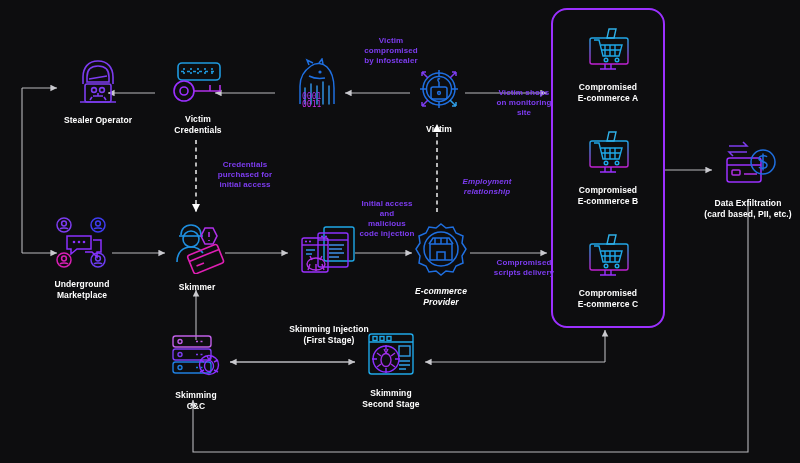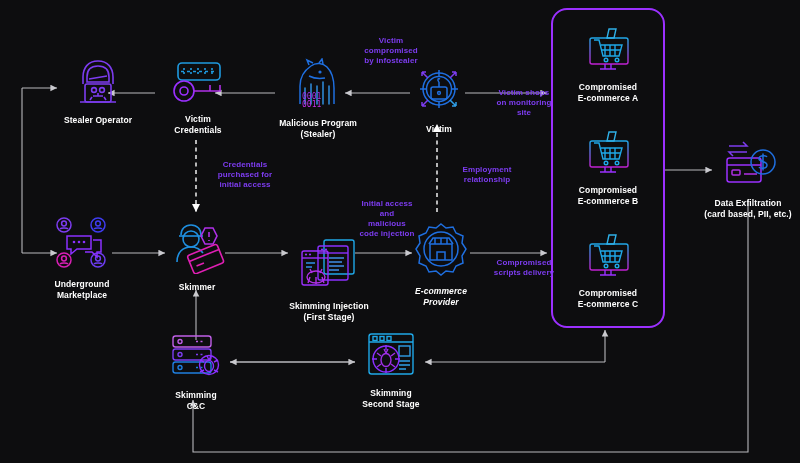--- a/index.html
+++ b/index.html
@@ -129,22 +129,20 @@
         <path d="M22,8 C16,12 11,19 11,28 L11,46" stroke="#1f6fe0"></path>
         <path d="M22,8 C27,4 34,5 38,9 C43,14 45,22 45,30 L45,46" stroke="#1f6fe0"></path>
         <path d="M20,7 L18,2 L24,5 M30,5 L33,1 L34,6" stroke="#1f6fe0"></path>
         <circle cx="31" cy="14" r="1.6" fill="#1f6fe0" stroke="none"></circle>
         <path d="M20,18 C24,20 30,21 36,20" stroke="#1f6fe0"></path>
         <path d="M16,46 L16,30 M22,46 L22,26 M28,46 L28,28 M34,46 L34,24 M40,46 L40,28" stroke="#2f8fe0" stroke-linecap="round"></path>
         <text x="13" y="41" font-family="DejaVu Sans Mono, monospace" font-size="8" fill="#a02fe8" stroke="none">0001</text>
         <text x="13" y="49" font-family="DejaVu Sans Mono, monospace" font-size="8" fill="#c02fe8" stroke="none">0011</text>
       </svg>
     </span>
-    <div class="caption">Malicious Program
-(Stealer)</div>
   </div>
 
   <div class="node" style="left:412px;top:62px;width:54px;">
     <span class="glyph">
       <svg width="54" height="54" viewBox="0 0 54 54" fill="none" stroke="#1f6fe0" stroke-width="1.5">
         <circle cx="27" cy="27" r="16"></circle>
         <circle cx="27" cy="27" r="12.5"></circle>
         <path d="M27,8 L27,14 M27,40 L27,46 M8,27 L14,27 M40,27 L46,27"></path>
         <rect x="19" y="25" width="16" height="12" rx="2"></rect>
         <circle cx="27" cy="31" r="1.4"></circle>
@@ -196,21 +194,21 @@
         <circle cx="23" cy="27" r="1.3" fill="#8b30ff" stroke="none"></circle>
         <circle cx="28" cy="27" r="1.3" fill="#8b30ff" stroke="none"></circle>
         <circle cx="33" cy="27" r="1.3" fill="#8b30ff" stroke="none"></circle>
         <path d="M42,25 L50,25 L50,37 L46,37 L46,42 L41,37 L34,37" stroke="#8b30ff"></path>
       </svg>
     </span>
     <div class="caption">Underground
 Marketplace</div>
   </div>
 
-  <div class="node" style="left:285px;top:237px;width:88px;">
+  <div class="node" style="left:285px;top:224px;width:88px;gap:36px;">
     <span class="glyph">
       <svg width="62" height="56" viewBox="0 0 62 56" fill="none" stroke-width="1.4">
         <rect x="26" y="3" width="30" height="34" rx="2" stroke="#1fa8e8"></rect>
         <rect x="20" y="9" width="30" height="34" rx="2" stroke="#8b30ff"></rect>
         <path d="M20,16 L50,16" stroke="#8b30ff"></path>
         <circle cx="24" cy="12.5" r="1.1" fill="#8b30ff" stroke="none"></circle>
         <circle cx="28" cy="12.5" r="1.1" fill="#8b30ff" stroke="none"></circle>
         <path d="M31,21 L46,21 M31,25 L44,25 M31,29 L46,29 M31,33 L41,33" stroke="#3f8fe8"></path>
         <rect x="4" y="14" width="26" height="34" rx="2" stroke="#9b30ff"></rect>
         <path d="M4,21 L30,21" stroke="#9b30ff"></path>
@@ -350,21 +348,21 @@
 by infostealer</div>
 
   <div class="edge-label" style="left:478px;top:88px;width:92px;">Victim shops
 on monitoring
 site</div>
 
   <div class="edge-label" style="left:202px;top:160px;width:86px;">Credentials
 purchased for
 initial access</div>
 
-  <div class="edge-label" style="left:446px;top:165px;width:82px;">Employment
+  <div class="edge-label" style="left:446px;top:177px;width:82px;font-style:italic;">Employment
 relationship</div>
 
   <div class="edge-label" style="left:348px;top:199px;width:78px;">Initial access
 and
 malicious
 code injection</div>
 
   <div class="edge-label" style="left:481px;top:258px;width:86px;">Compromised
 scripts delivery</div>
 

